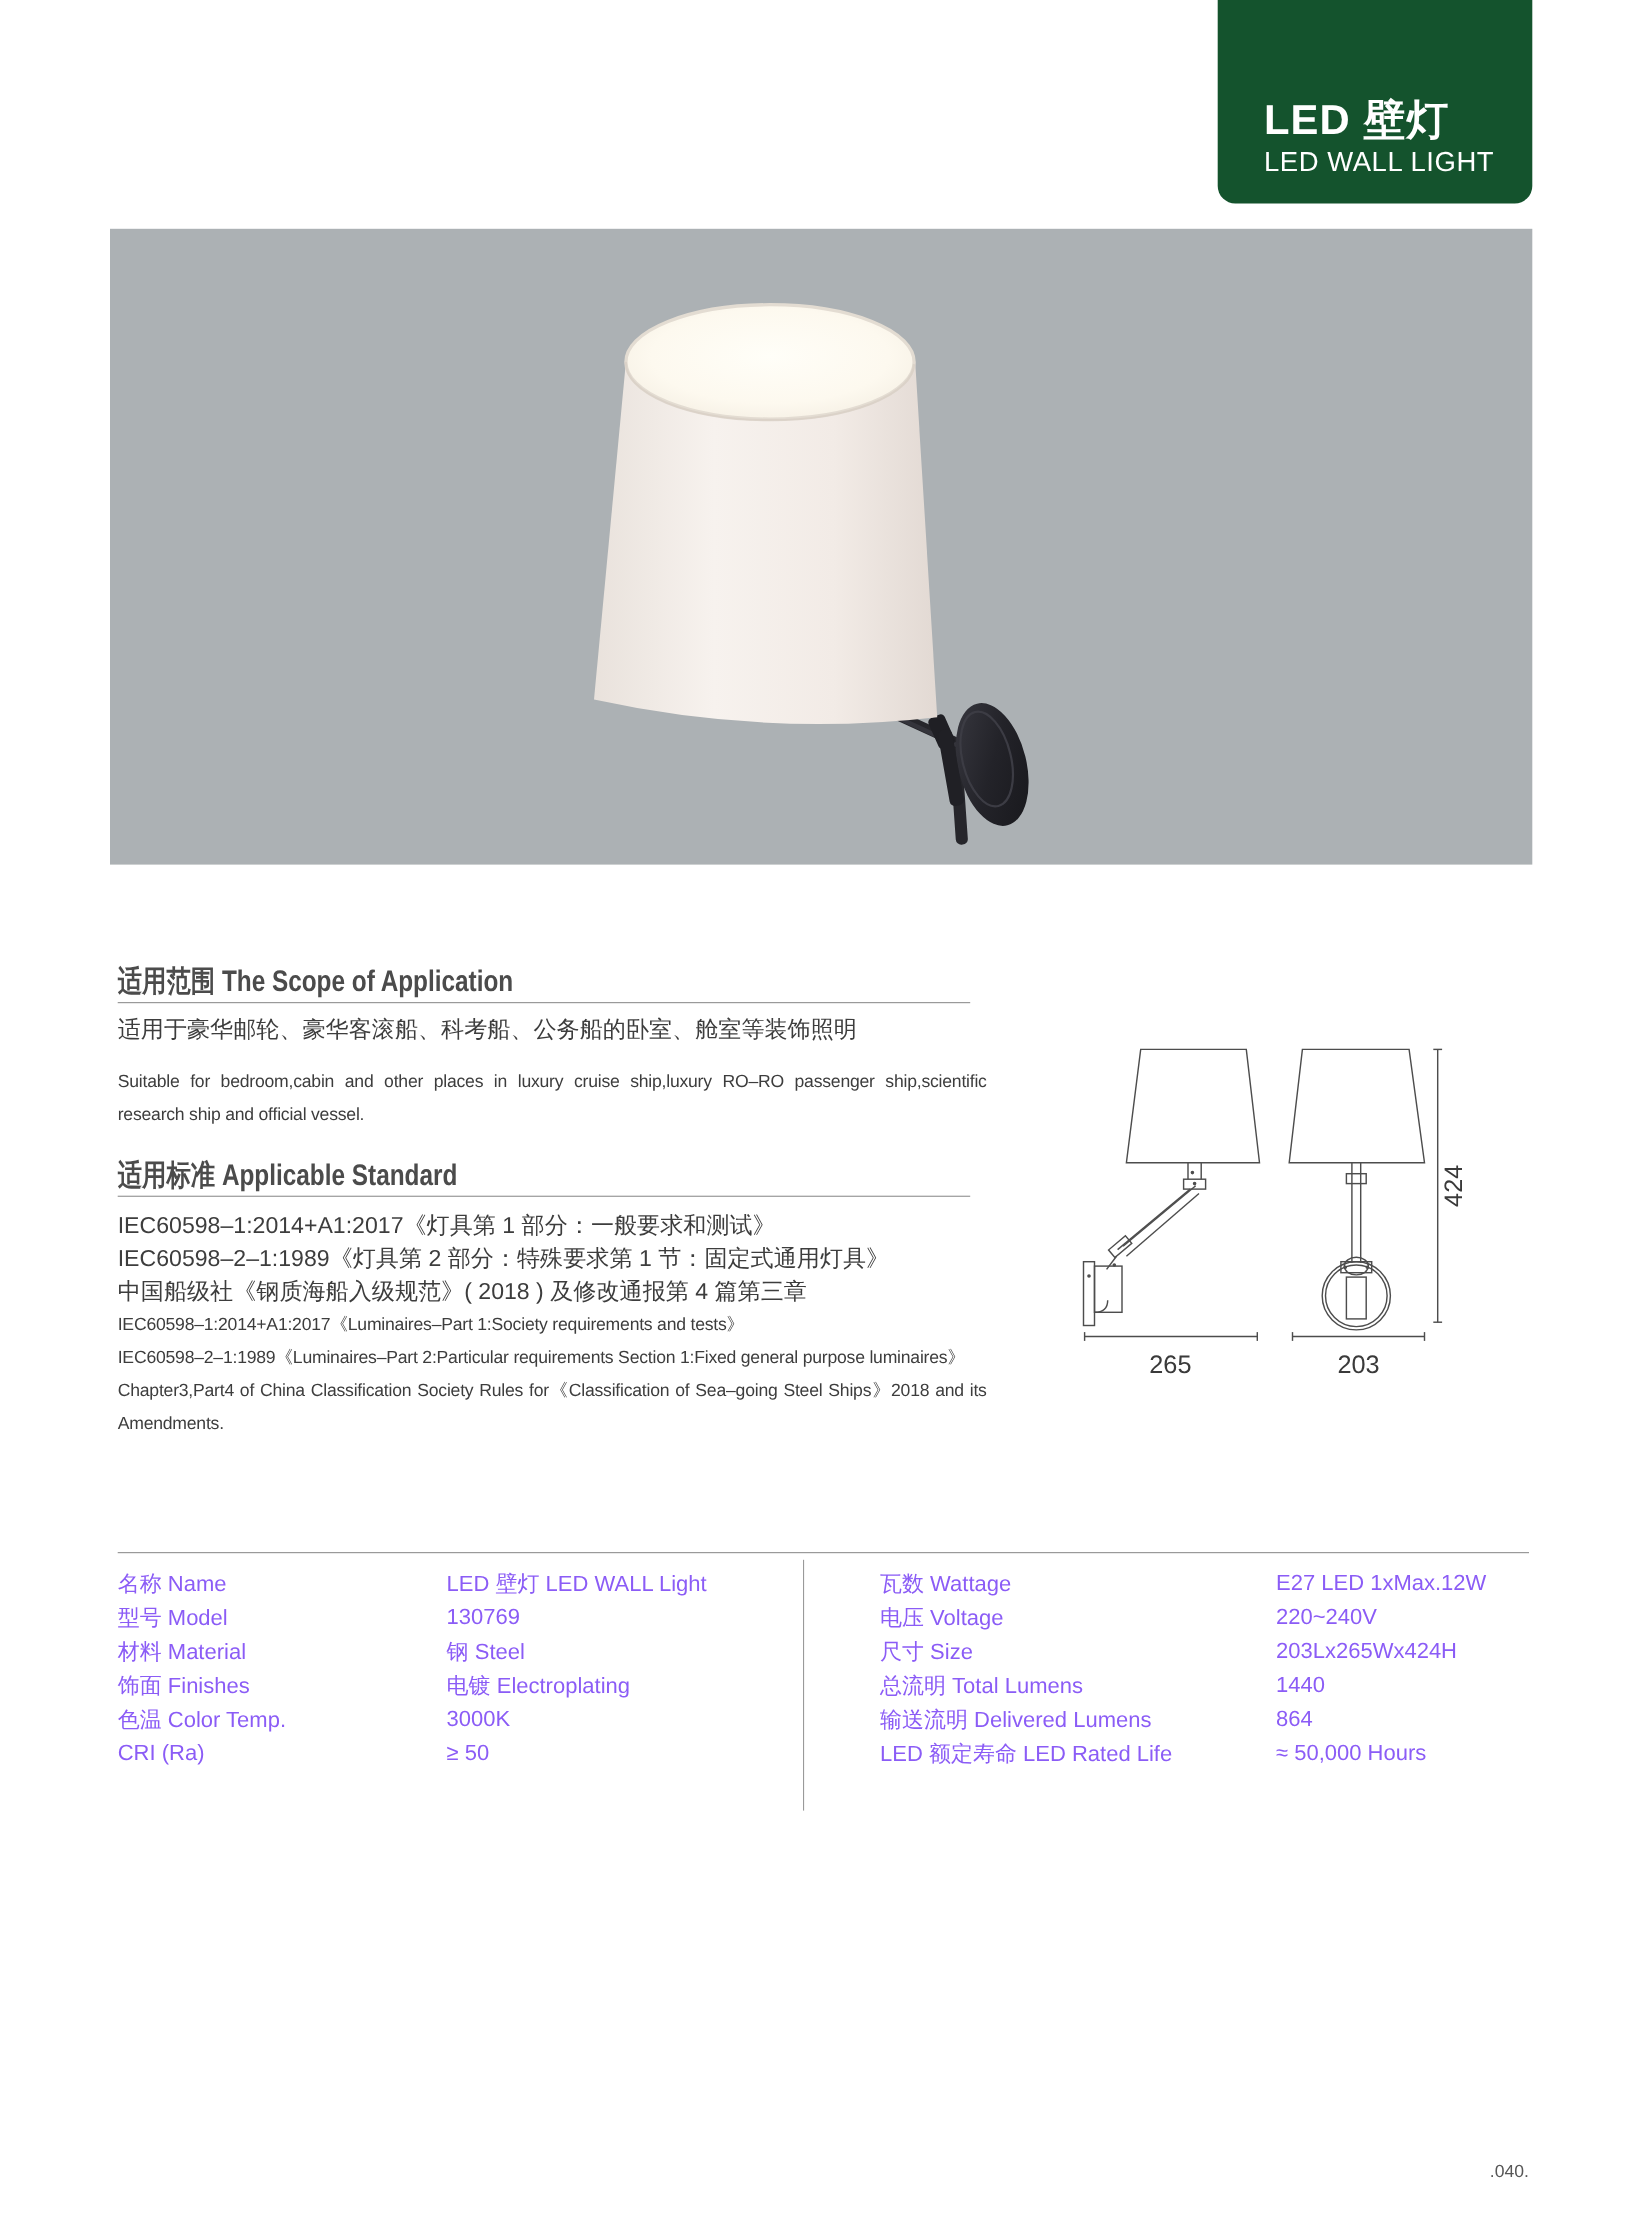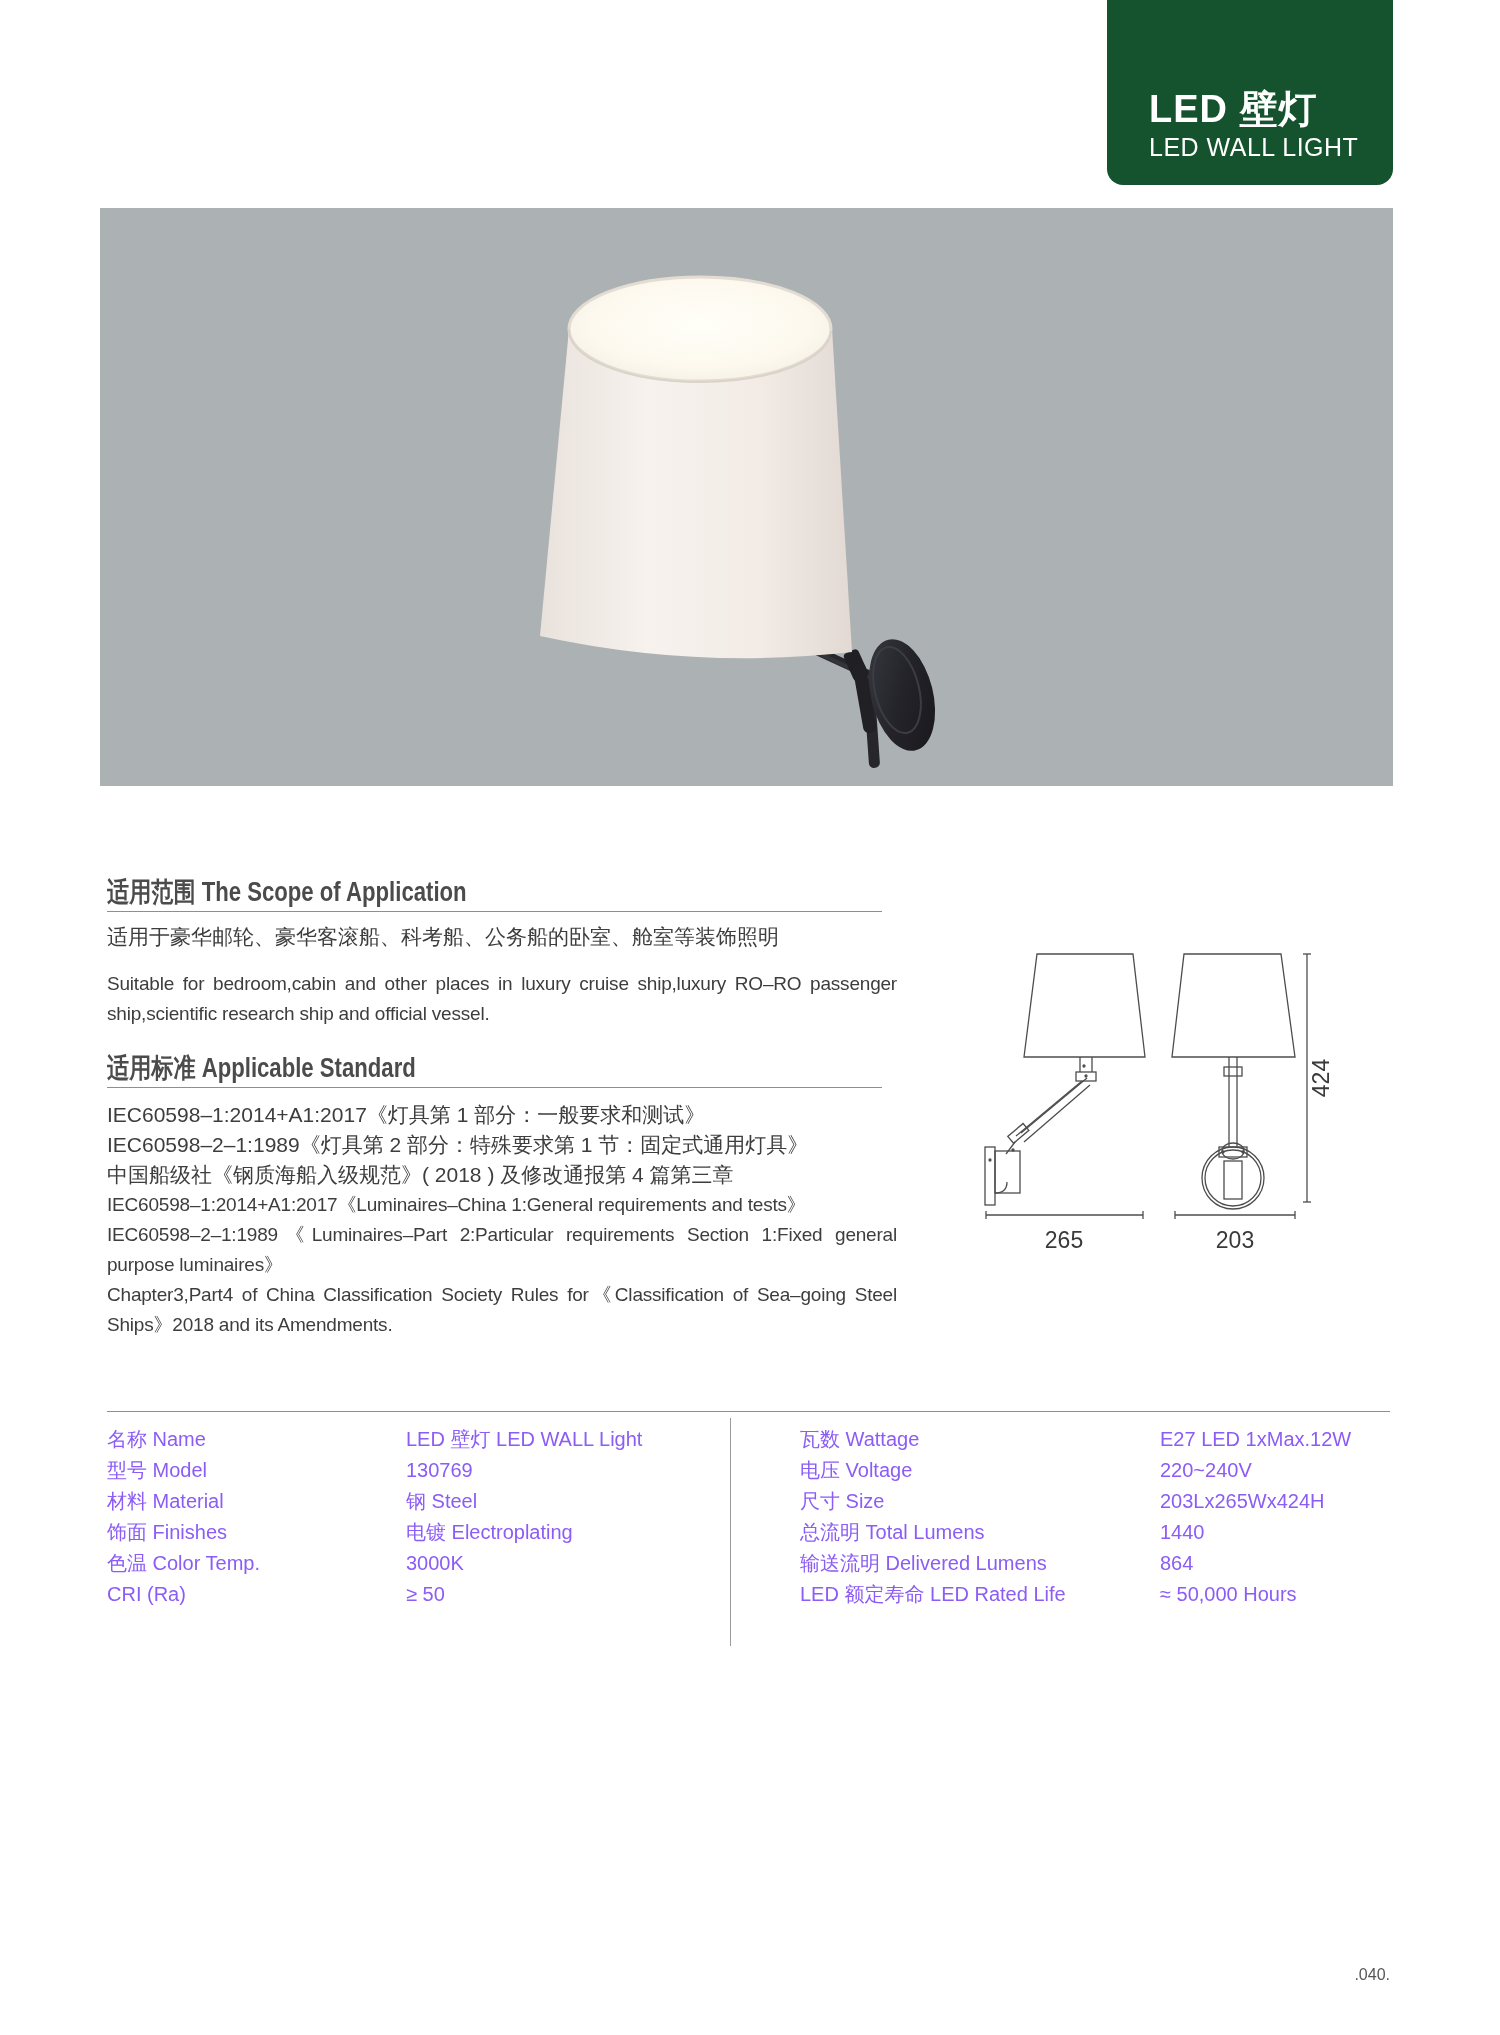--- a/index.html
+++ b/index.html
@@ -17,21 +17,21 @@
   
   .photo{position:absolute;left:100px;top:208px;width:1293px;height:578px;background:#acb1b4;}
   
   .sec-head{
     position:absolute;left:107px;height:34px;white-space:nowrap;
     font-size:27px;font-weight:bold;color:#4b4b4b;
   }
   .sec-head>span{display:inline-block;transform:scaleX(0.82);transform-origin:0 50%;}
   .rule{position:absolute;left:107px;height:0;border-top:1px solid #8f8f8f;}
   
-  .txt{position:absolute;left:107px;margin:0;font-size:19px;line-height:30px;color:#3d3d3d;letter-spacing:-0.2px;}
+  .txt{position:absolute;left:107px;margin:0;font-size:16px;line-height:30px;color:#3d3d3d;letter-spacing:-0.2px;}
   .txt.zh{font-size:21px;letter-spacing:0;}
   .just{width:790px;text-align:justify;}
   
   .pgroup{position:absolute;}
   .prow{display:flex;height:31px;align-items:center;font-size:20px;color:#8b5cf6;}
   .plabel{flex:0 0 auto;}
   .pvalue{position:absolute;white-space:nowrap;}
   .vdivider{position:absolute;left:730px;top:1418px;height:228px;width:0;border-left:1px solid #9a9a9a;}
   
   .drawings{position:absolute;left:960px;top:920px;width:420px;height:340px;}
@@ -97,21 +97,21 @@
   <p class="txt just" style="top:969px;">Suitable for bedroom,cabin and other places in luxury cruise ship,luxury RO–RO passenger ship,scientific research ship and official vessel.</p>
 
   <div class="sec-head" style="top:1050px;">
     <span>适用标准 Applicable Standard</span>
   </div>
   <div class="rule" style="top:1087px;width:775px;"></div>
   <div style="position:absolute;left:107px;top:1100px;width:790px;">
     <p class="txt zh" style="position:static;">IEC60598–1:2014+A1:2017《灯具第 1 部分：一般要求和测试》</p>
     <p class="txt zh" style="position:static;">IEC60598–2–1:1989《灯具第 2 部分：特殊要求第 1 节：固定式通用灯具》</p>
     <p class="txt zh" style="position:static;">中国船级社《钢质海船入级规范》( 2018 ) 及修改通报第 4 篇第三章</p>
-    <p class="txt just" style="position:static;">IEC60598–1:2014+A1:2017《Luminaires–China 1:General requirements and tests》</p>
+    <p class="txt just" style="position:static;">IEC60598–1:2014+A1:2017《Luminaires–Part 1:Society requirements and tests》</p>
     <p class="txt just" style="position:static;">IEC60598–2–1:1989《Luminaires–Part 2:Particular requirements Section 1:Fixed general purpose luminaires》</p>
     <p class="txt just" style="position:static;">Chapter3,Part4 of China Classification Society Rules for《Classification of Sea–going Steel Ships》2018 and its Amendments.</p>
   </div>
 
   <svg class="drawings" viewBox="0 0 420 340">
     <g stroke="#4d4d4d" stroke-width="1.3" fill="none">
 
       <g>
         <path d="M77 34 L173 34 L185 137 L64 137 Z"></path>
         <path d="M120 137 L120 152 M132 137 L132 152"></path>

